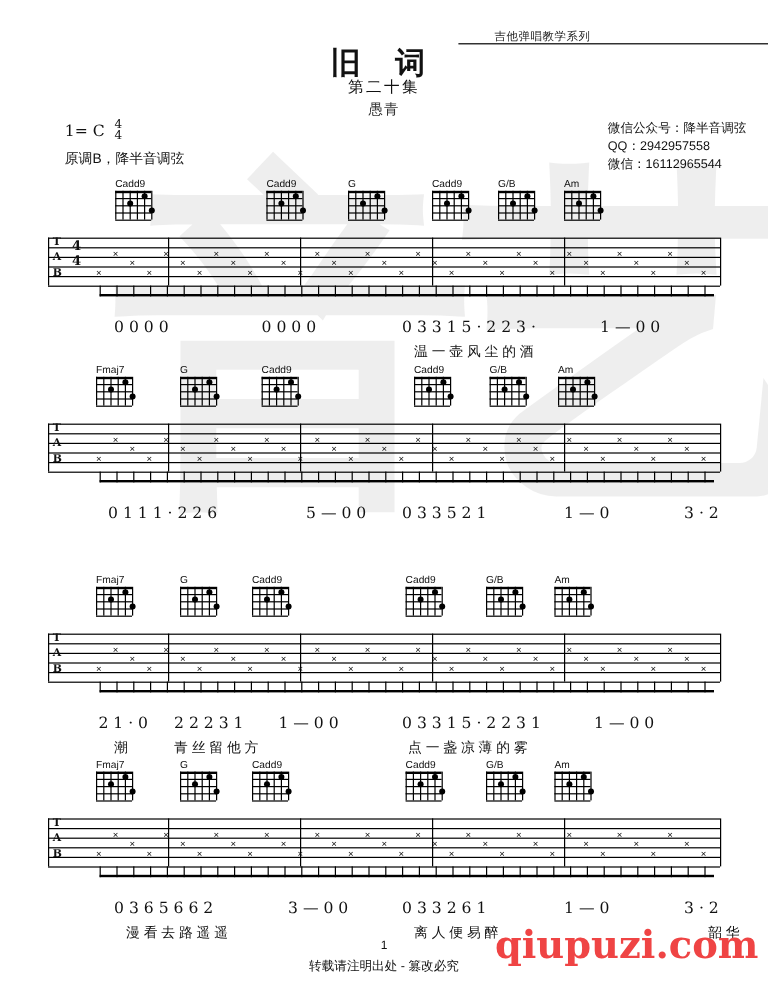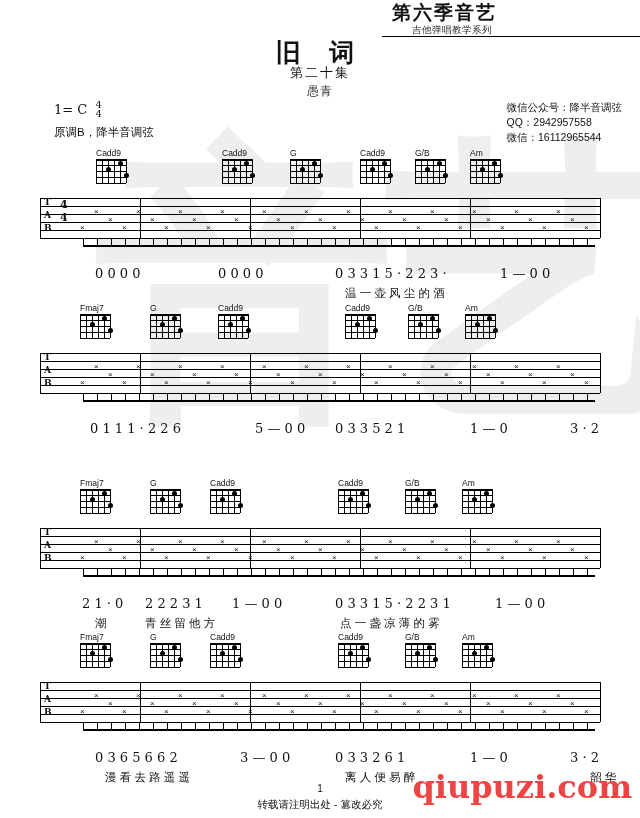--- a/index.html
+++ b/index.html
@@ -117,21 +117,20 @@
     letter-spacing:0px;line-height:26px;
   }
   .brand .b2{font-size:12px;color:#c9000d;letter-spacing:1px;margin-top:1px;}
 </style>
 </head>
 <body>
 
 <div class="watermark">音艺</div>
 
 <div class="top-banner">
-  <div class="bt">第六季音艺</div>
   <div class="bs">吉他弹唱教学系列</div>
 </div>
 
 <div class="title">旧 词</div>
 <div class="subtitle">第二十集</div>
 <div class="artist">愚青</div>
 
 <div class="key">
   <span>1= C</span>
   <span class="frac">

